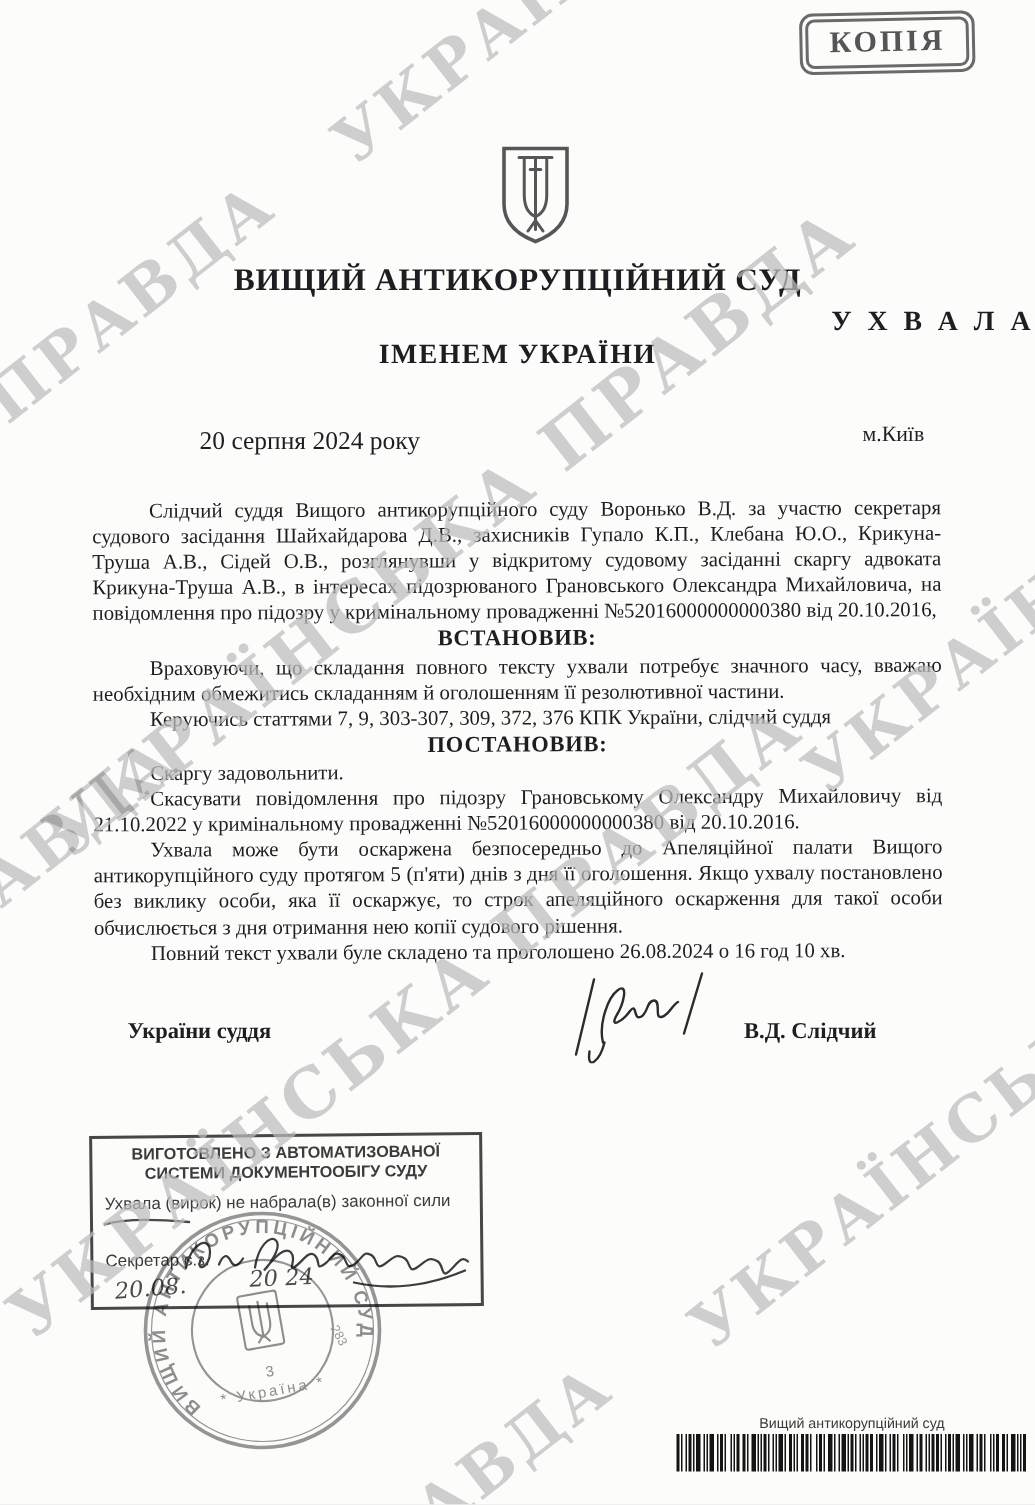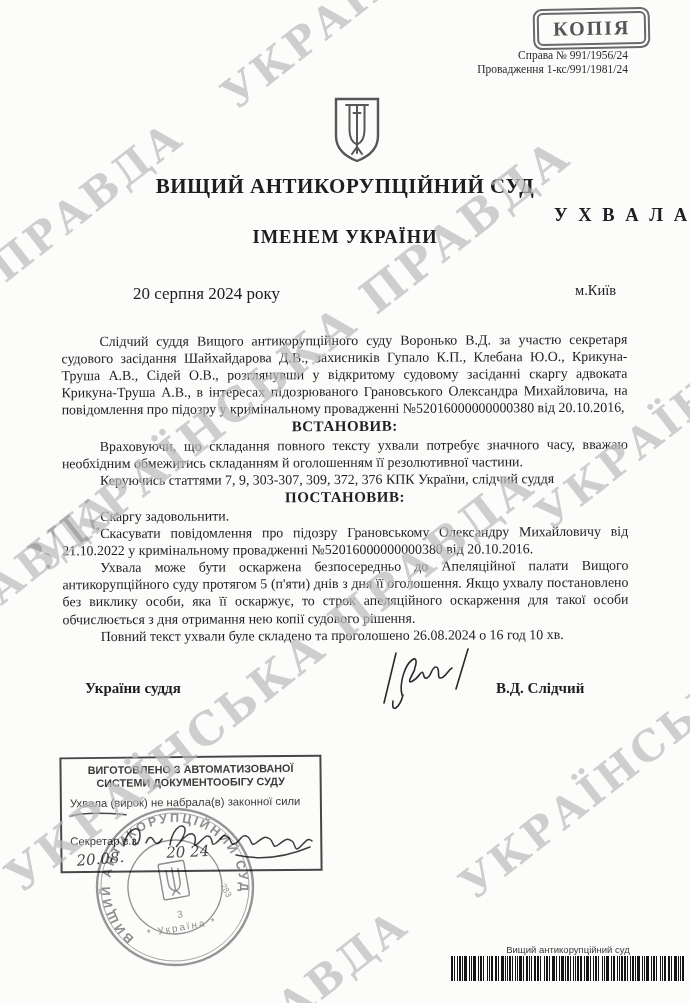--- a/index.html
+++ b/index.html
@@ -65,24 +65,20 @@
     <div class="wm" style="left:-130px;top:690px;">УКРАЇНСЬКА ПРАВДА</div>
     <div class="wm" style="left:270px;top:680px;font-size:45px;">УКРАЇНСЬКА ПРАВДА</div>
     <div class="wm" style="left:708px;top:700px;">УКРАЇНСЬКА ПРАВДА</div>
     <div class="wm" style="left:160px;top:1108px;">УКРАЇНСЬКА ПРАВДА</div>
   </div>
 
   <div class="copy-stamp">
     <div class="copy-inner">КОПІЯ</div>
   </div>
 
-  <div class="case-info">
-    <div>Справа № 991/1956/24</div>
-    <div>Провадження 1-кс/991/1981/24</div>
-  </div>
 
   <svg class="emblem" width="50" height="68" viewBox="0 0 50 68">
     <g fill="none" stroke="#565656" stroke-width="2" stroke-linecap="round">
       <path d="M4,3 H46 V40 C46,52 38,60 25,65 C12,60 4,52 4,40 Z" stroke-width="2.4"></path>
       <path d="M14,9 h7 M29,9 h7 M21,9 h8"></path>
       <path d="M17.5,9 V34 C17.5,42 20.5,46.5 25,48.5"></path>
       <path d="M32.5,9 V34 C32.5,42 29.5,46.5 25,48.5"></path>
       <path d="M25,9 V49"></path>
       <path d="M21.5,17 h7"></path>
       <path d="M25,49 V57"></path>

